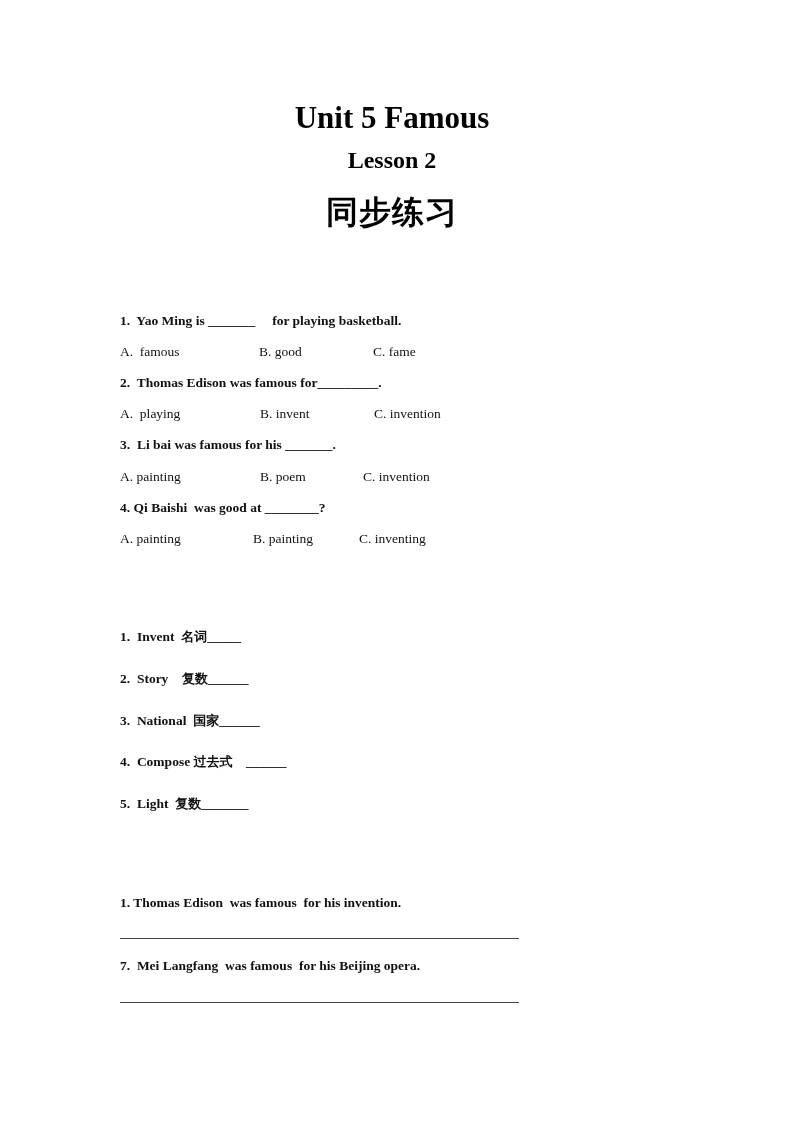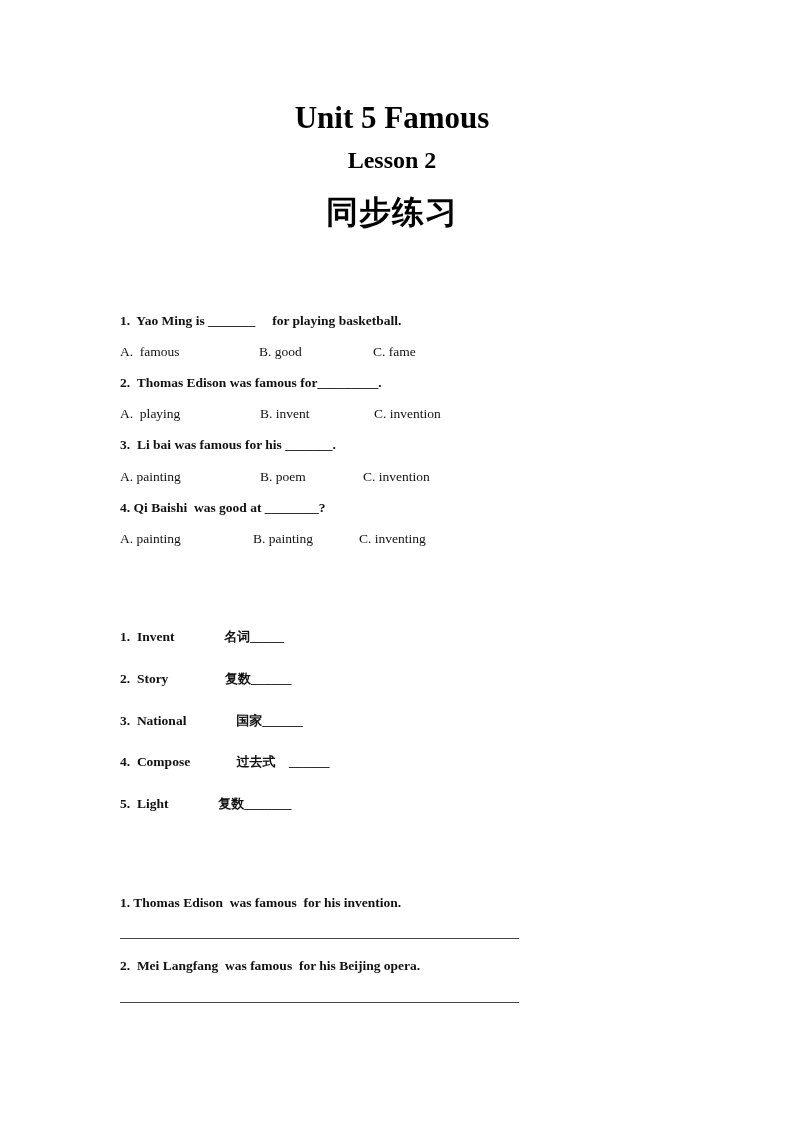--- a/index.html
+++ b/index.html
@@ -3,21 +3,21 @@
   <meta charset="utf-8">
   <style>
     html, body { margin: 0; padding: 0; background: #ffffff; }
     body { width: 793px; height: 1122px; position: relative; overflow: hidden; color: #111; font-family: "Liberation Serif", serif; }
     .title { position: absolute; left: 0; width: 784px; text-align: center; font-weight: bold; color: #000; }
     .t1 { top: 98px; font-size: 31px; line-height: 40px; }
     .t2 { top: 140px; font-size: 24px; line-height: 40px; }
     .t3 { top: 190px; font-size: 32px; line-height: 44px; font-family: Liberation Serif, serif; letter-spacing: 1px; }
     .line { position: absolute; left: 120px; font-size: 13.5px; line-height: 18px; white-space: pre; color: #111; font-weight: bold; }
     .opt { position: absolute; font-size: 13.5px; line-height: 18px; white-space: pre; font-family: Liberation Serif, serif; }
-    .cjk { font-family: "DejaVu Sans", sans-serif; font-size: 13px; margin-left: 43px; }
+    .cjk { font-family: "DejaVu Sans", sans-serif; font-size: 13px; }
     .rule { position: absolute; left: 120px; width: 399px; height: 0; border-top: 1px solid #444; }
   </style>
 </head>
 <body>
 
 <div>
   <div class="title t1">Unit 5 Famous</div>
   <div class="title t2">Lesson 2</div>
   <div class="title t3">同步练习</div>
 
@@ -47,16 +47,16 @@
     <div class="line" style="top:628px"><span>1.  Invent  </span><span class="cjk">名词</span><span>_____</span></div>
     <div class="line" style="top:670px"><span>2.  Story    </span><span class="cjk">复数</span><span>______</span></div>
     <div class="line" style="top:712px"><span>3.  National  </span><span class="cjk">国家</span><span>______</span></div>
     <div class="line" style="top:753px"><span>4.  Compose </span><span class="cjk">过去式</span><span>    ______</span></div>
     <div class="line" style="top:795px"><span>5.  Light  </span><span class="cjk">复数</span><span>_______</span></div>
   </div>
 
   <div>
     <div class="line" style="top:894px">1. Thomas Edison  was famous  for his invention.</div>
     <div class="rule" style="top:938px"></div>
-    <div class="line" style="top:957px">2.  Mei Langfang  was famous  for his Beijing opera.</div>
+    <div class="line" style="top:957px">7.  Mei Langfang  was famous  for his Beijing opera.</div>
     <div class="rule" style="top:1002px"></div>
   </div>
 </div>
 
 </body></html>

